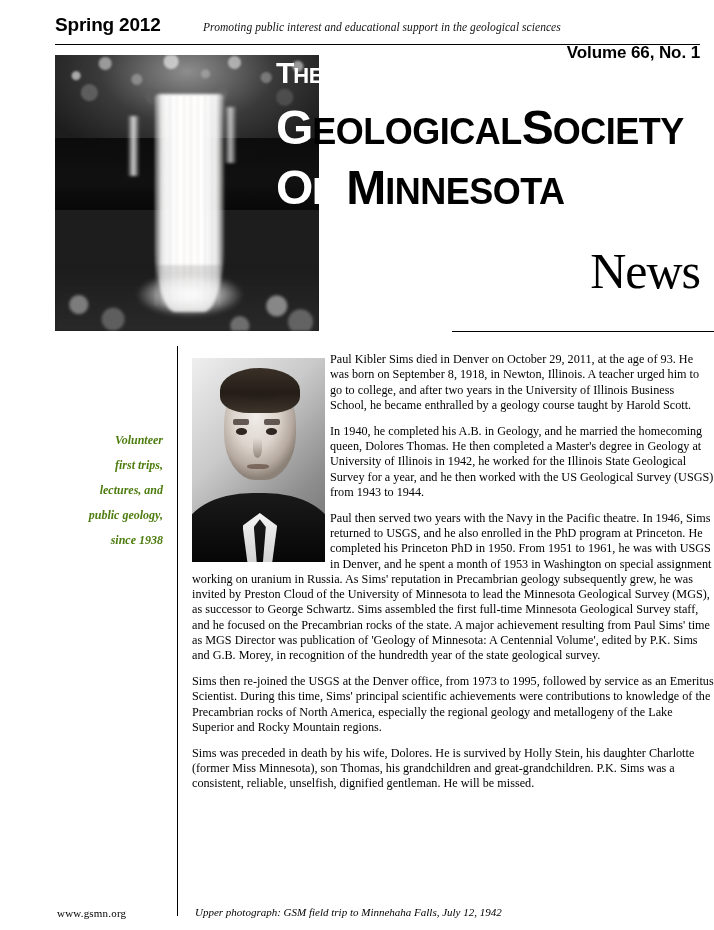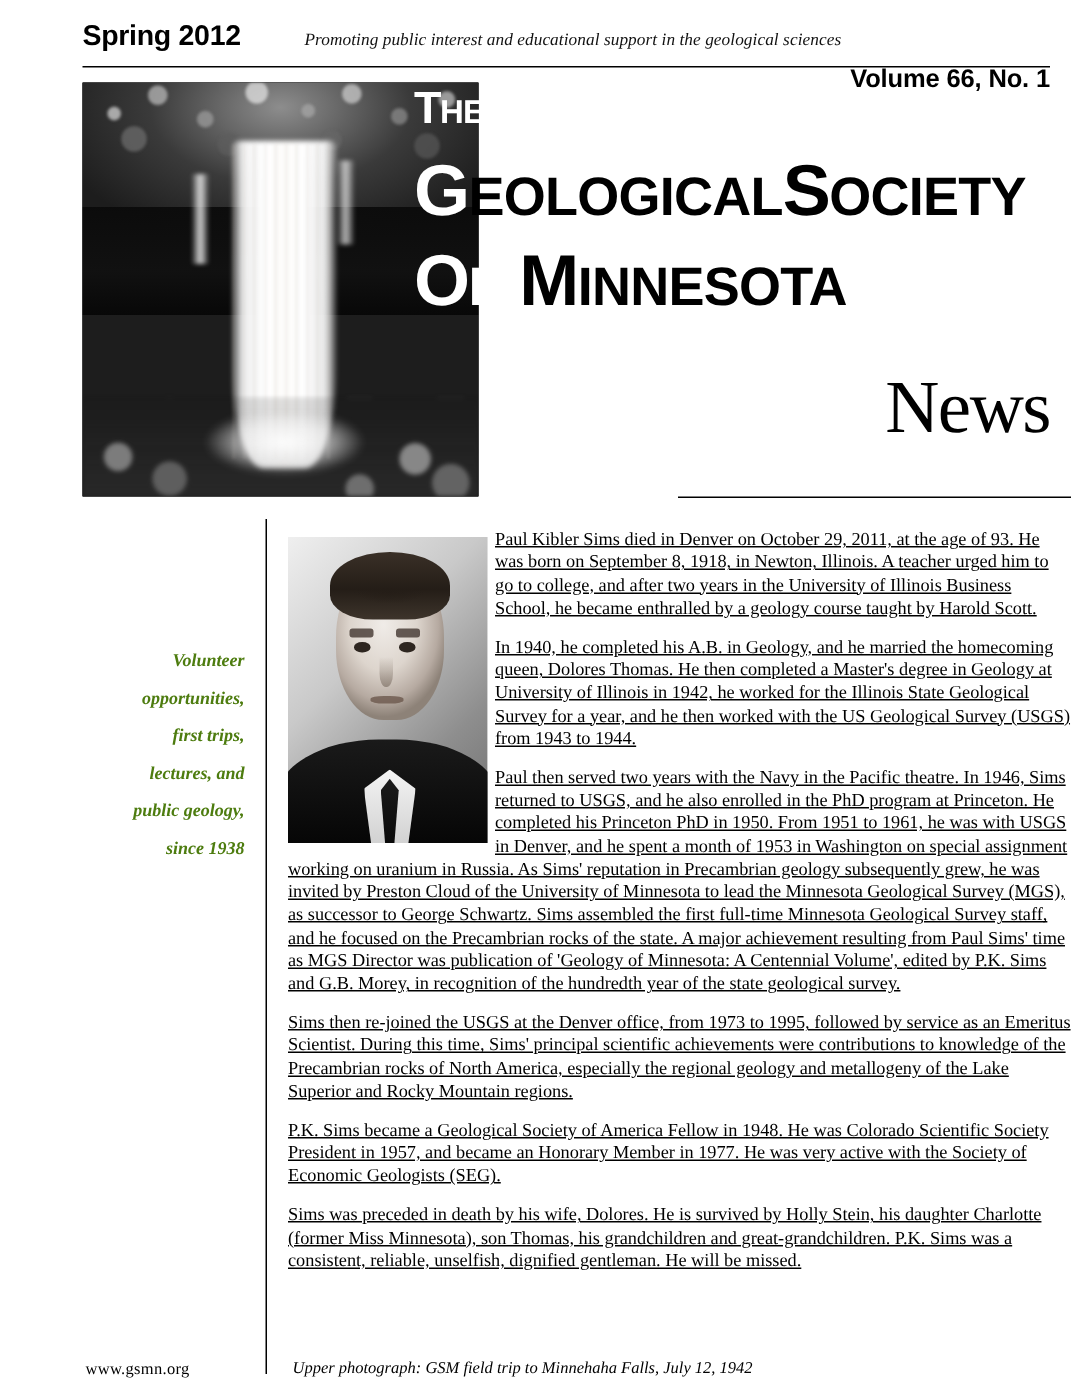--- a/index.html
+++ b/index.html
@@ -348,21 +348,20 @@
     color: #000;
   }
   #article-float {
     float: left;
     width: 138px;
     height: 214px;
     shape-margin: 0;
   }
   #article-body p {
     margin: 0 0 10.5px 0;
-    text-decoration: underline;
   }
 
   
   #footer-website {
     position: absolute;
     left: 57px;
     top: 907px;
     font-family: "Liberation Serif", serif;
     font-size: 11px;
     letter-spacing: .2px;
@@ -408,21 +407,20 @@
   <div class="title-line" id="title-line-minn"><span class="cap ontop-photo">O</span><span class="small ontop-photo">F</span><span class="cap onwhite"> M</span><span class="small onwhite">INNESOTA</span></div>
 </div>
 
 <div id="news-wordmark">News</div>
 <div id="news-rule"></div>
 
 <div id="column-divider"></div>
 
 <div id="sidebar">
   <div>Volunteer</div>
-  <div>opportunities,</div>
   <div>first trips,</div>
   <div>lectures,  and</div>
   <div>public geology,</div>
   <div>since 1938</div>
 </div>
 
 <div id="portrait-photo">
   <div class="pt-bg"></div>
   <div class="pt-shoulders"></div>
   <div class="pt-shirt"></div>
@@ -436,18 +434,17 @@
   <div class="pt-nose"></div>
   <div class="pt-mouth"></div>
 </div>
 
 <div id="article-body">
   <div id="article-float"></div>
   <p>Paul Kibler Sims died in Denver on October 29, 2011, at the age of 93. He was born on September 8, 1918, in Newton, Illinois. A teacher urged him to go to college, and after two years in the University of Illinois Business School, he became enthralled by a geology course taught by Harold Scott.</p>
   <p>In 1940, he completed his A.B. in Geology, and he married the homecoming queen, Dolores Thomas. He then completed a Master's degree in Geology at University of Illinois in 1942, he worked for the Illinois State Geological Survey for a year, and he then worked with the US Geological Survey (USGS) from 1943 to 1944.</p>
   <p>Paul then served two years with the Navy in the Pacific theatre. In 1946, Sims returned to USGS, and he also enrolled in the PhD program at Princeton. He completed his Princeton PhD in 1950. From 1951 to 1961, he was with USGS in Denver, and he spent a month of 1953 in Washington on special assignment working on uranium in Russia. As Sims' reputation in Precambrian geology subsequently grew, he was invited by Preston Cloud of the University of Minnesota to lead the Minnesota Geological Survey (MGS), as successor to George Schwartz. Sims assembled the first full-time Minnesota Geological Survey staff, and he focused on the Precambrian rocks of the state. A major achievement resulting from Paul Sims' time as MGS Director was publication of 'Geology of Minnesota: A Centennial Volume', edited by P.K. Sims and G.B. Morey, in recognition of the hundredth year of the state geological survey.</p>
   <p>Sims then re-joined the USGS at the Denver office, from 1973 to 1995, followed by service as an Emeritus Scientist. During this time, Sims' principal scientific achievements were contributions to knowledge of the Precambrian rocks of North America, especially the regional geology and metallogeny of the Lake Superior and Rocky Mountain regions.</p>
-  <p>P.K. Sims became a Geological Society of America Fellow in 1948. He was Colorado Scientific Society President in 1957, and became an Honorary Member in 1977. He was very active with the Society of Economic Geologists (SEG).</p>
   <p>Sims was preceded in death by his wife, Dolores. He is survived by Holly Stein, his daughter Charlotte (former Miss Minnesota), son Thomas, his grandchildren and great-grandchildren. P.K. Sims was a consistent, reliable, unselfish, dignified gentleman. He will be missed.</p>
 </div>
 
 <div id="footer-website">www.gsmn.org</div>
 <div id="footer-caption">Upper photograph: GSM field trip to Minnehaha Falls, July 12, 1942</div>
 
 </body></html>

